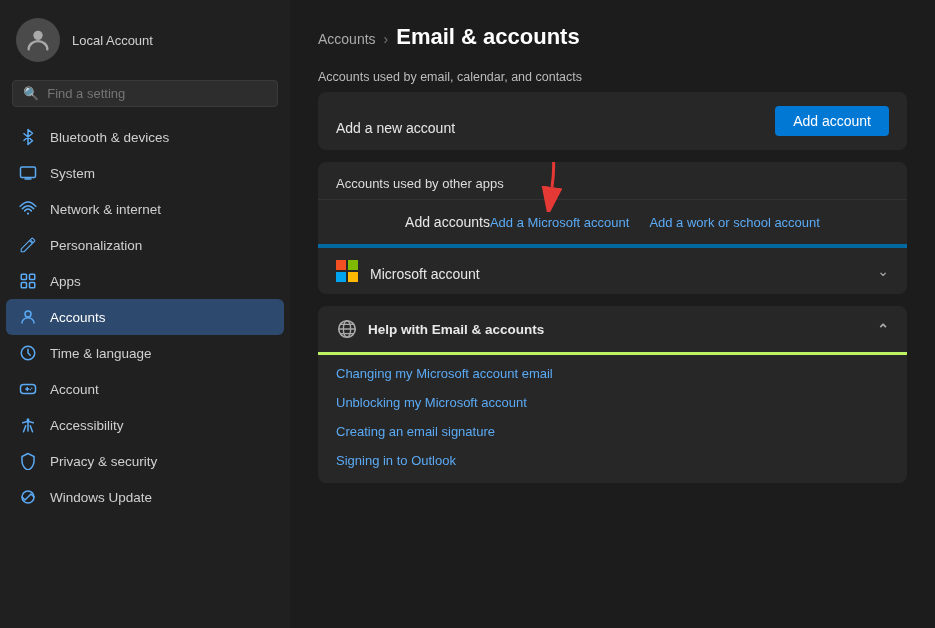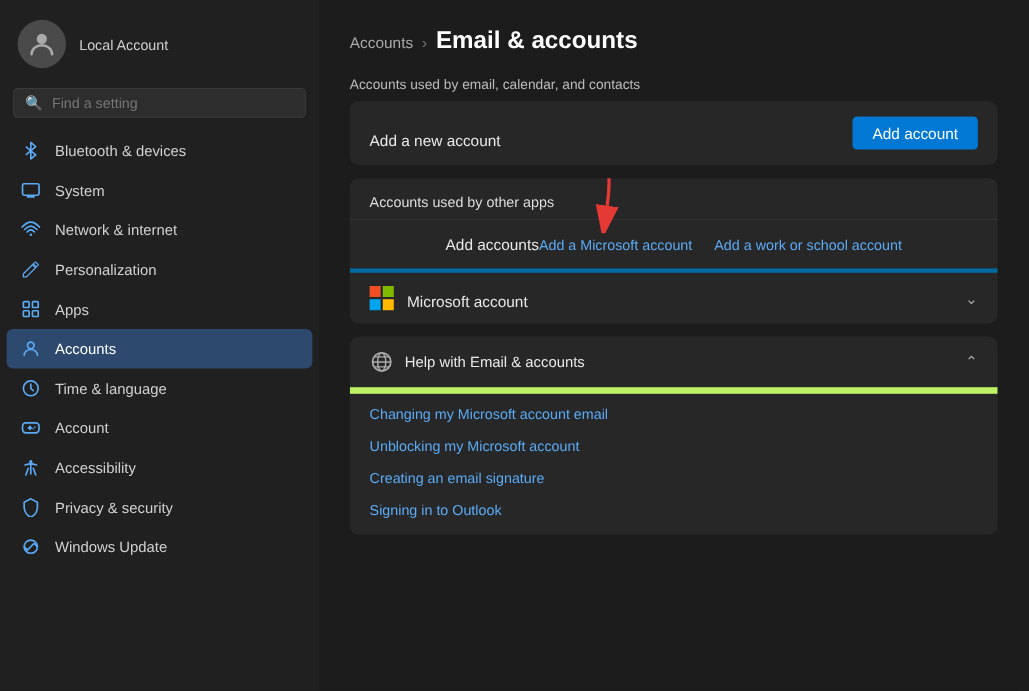--- a/index.html
+++ b/index.html
@@ -225,21 +225,22 @@
       border-radius: 8px;
       margin-bottom: 8px;
       overflow: hidden;
     }
 
     .help-header-row {
       display: flex;
       align-items: center;
       justify-content: space-between;
       padding: 12px 18px;
-      border-bottom: 6px solid #bef264;
+      border-bottom: 3px solid #bef264;
+      font-weight: bold;
     }
 
     .help-icon {
       width: 22px;
       height: 22px;
       margin-right: 10px;
       flex-shrink: 0;
       color: #aaa;
     }
 

